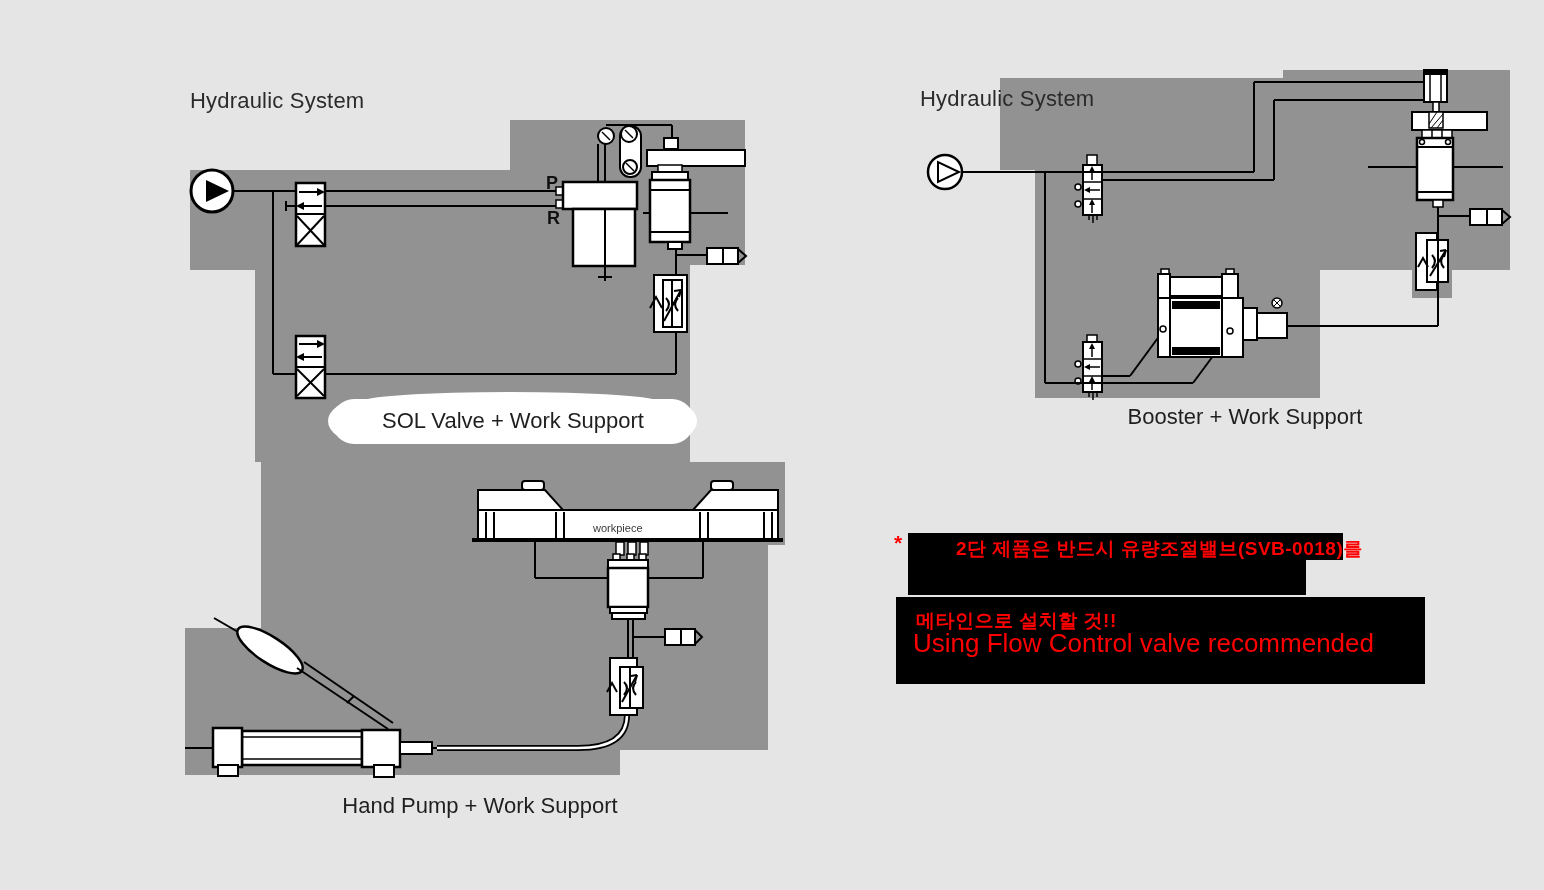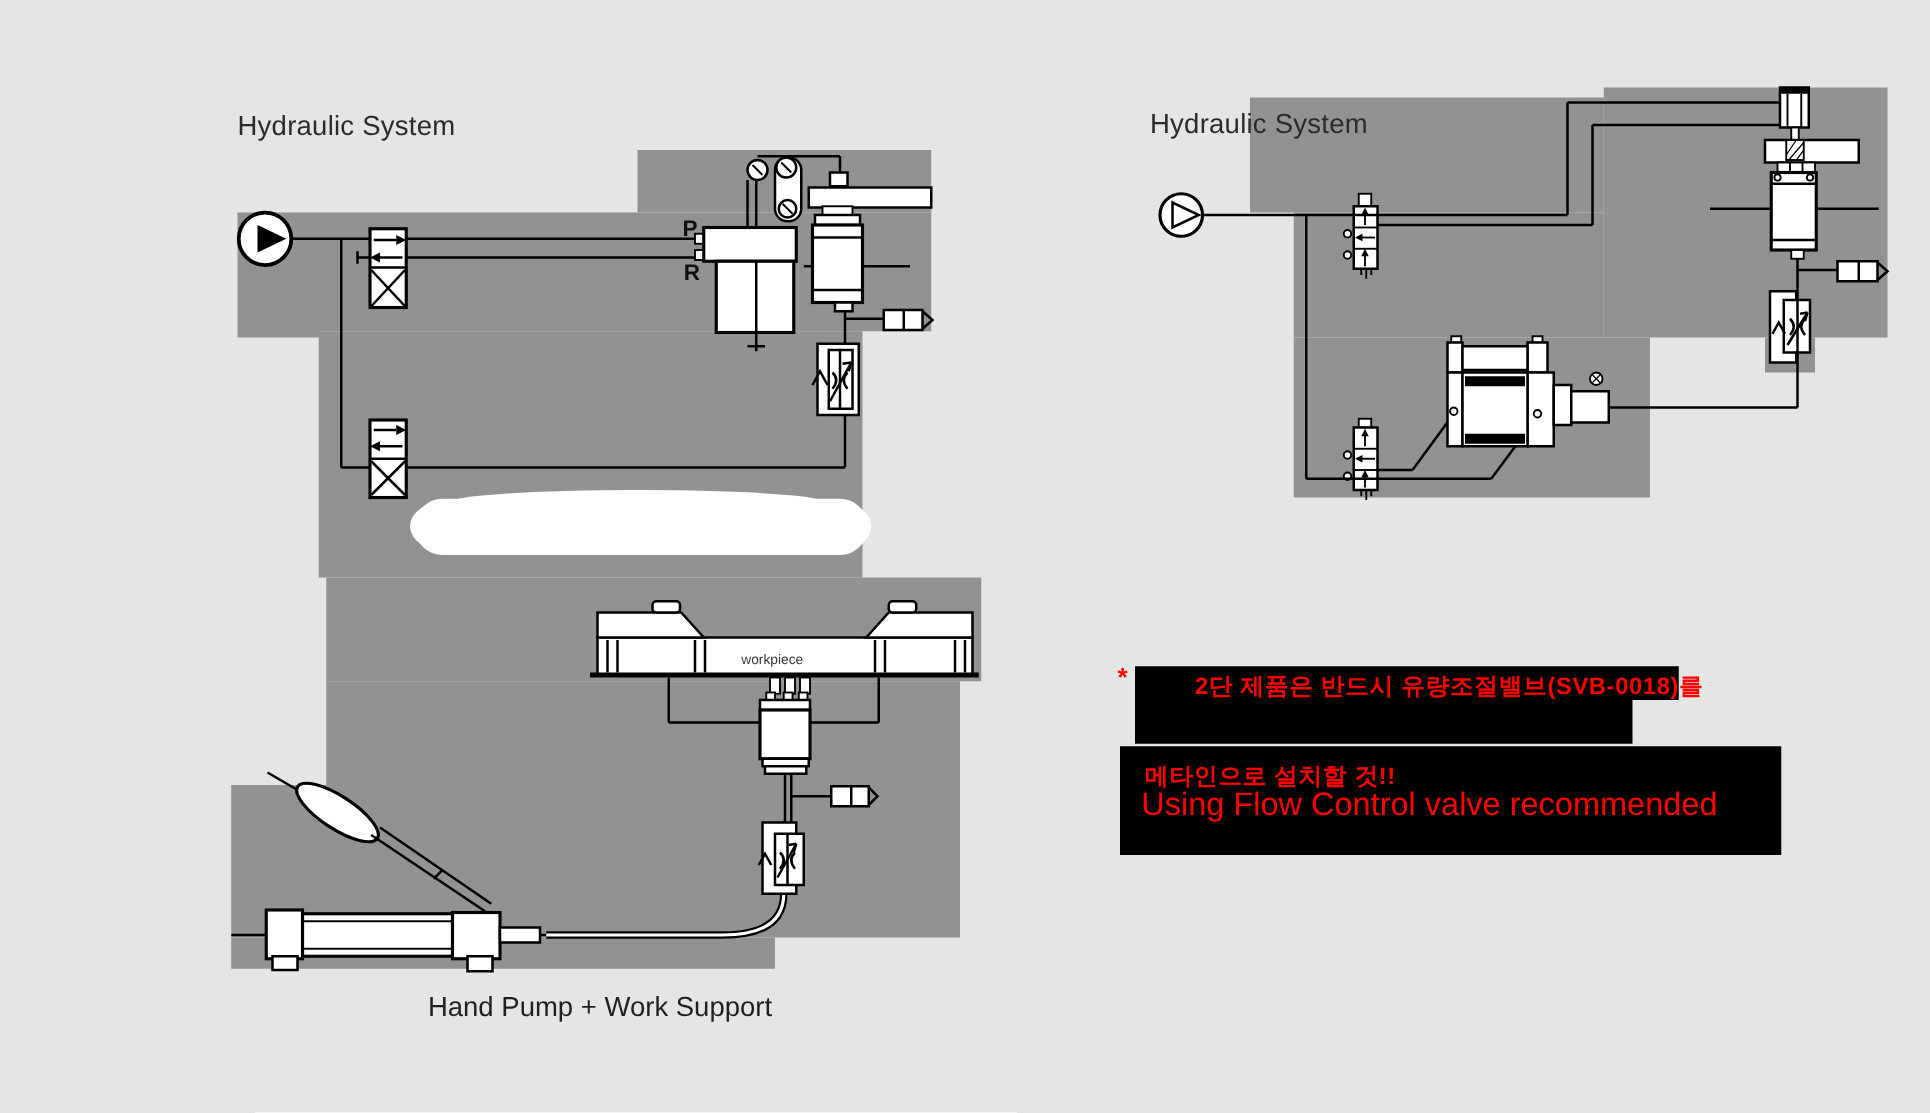--- a/index.html
+++ b/index.html
@@ -335,20 +335,22 @@
     <ellipse cx="510" cy="402" rx="150" ry="10"></ellipse>
   </g>
 </svg>
 
 <div class="lbl title" style="left:190px;top:88px;">Hydraulic System</div>
 <div class="lbl title" style="left:920px;top:86px;">Hydraulic System</div>
 
 <div class="lbl port" style="left:546px;top:173px;">P</div>
 <div class="lbl port" style="left:547px;top:208px;">R</div>
 
+<div class="lbl caption" style="left:332px;top:408px;width:362px;">SOL Valve + Work Support</div>
+<div class="lbl caption" style="left:1085px;top:404px;width:320px;">Booster + Work Support</div>
 <div class="lbl caption" style="left:300px;top:793px;width:360px;">Hand Pump + Work Support</div>
 
 <div class="lbl workpiece" style="left:590px;top:522px;">workpiece</div>
 
 <div class="blackbar" style="left:908px;top:533px;width:435px;height:27px;"></div>
 <div class="blackbar" style="left:908px;top:560px;width:398px;height:35px;"></div>
 <div class="blackbar" style="left:896px;top:597px;width:529px;height:87px;"></div>
 
 <div class="lbl red star" style="left:894px;top:531px;">*</div>
 <div class="lbl red kr" style="left:956px;top:536px;">2단 제품은 반드시 유량조절밸브(SVB-0018)를</div>

